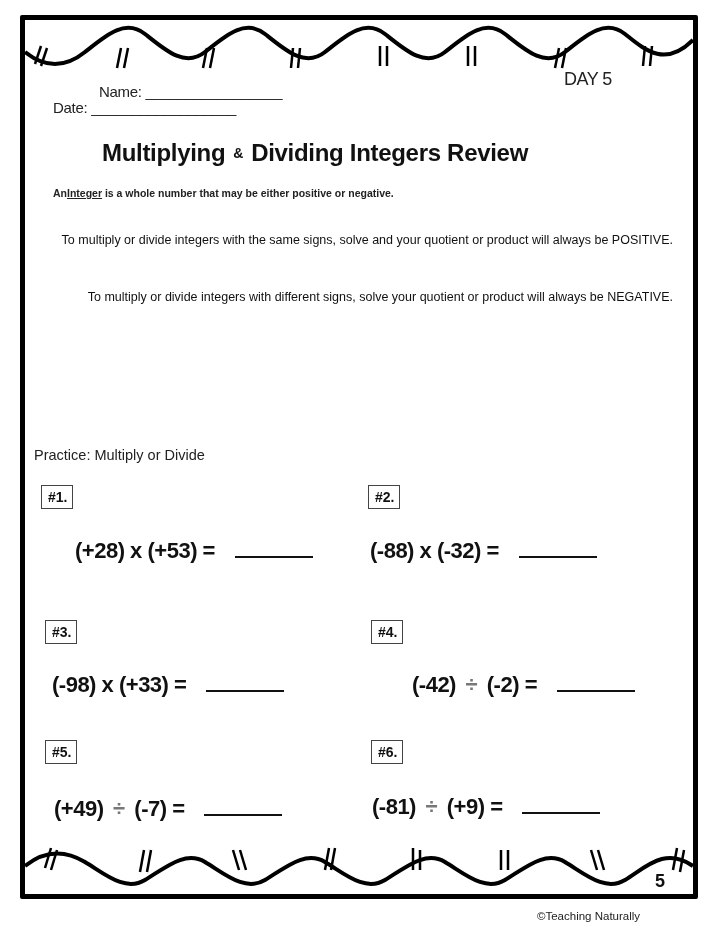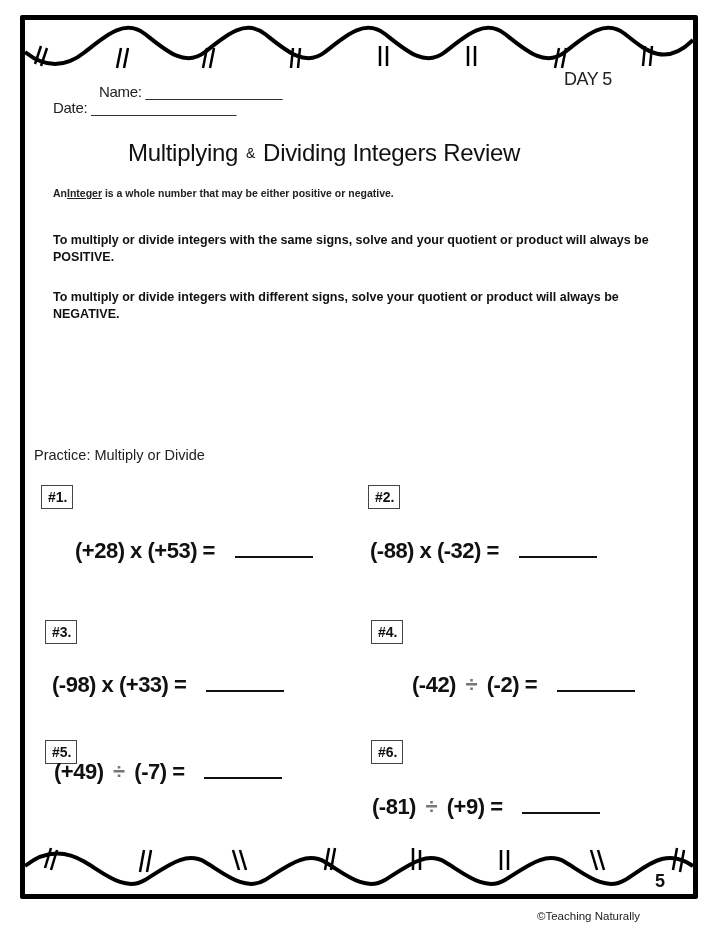--- a/index.html
+++ b/index.html
@@ -8,26 +8,26 @@
     .frame { position: absolute; left: 20px; top: 15px; width: 668px; height: 874px;
              border: 5px solid #000; border-radius: 2px; }
     .wave { position: absolute; left: 25px; width: 668px; height: 50px; }
     .wave.top { top: 20px; }
     .wave.bottom { top: 836px; }
     .abs { position: absolute; }
     .name-line, .date-line { font-size: 15px; color: #222; letter-spacing: -0.3px; }
     .name-line { left: 53px; top: 83px; margin-left: 46px; }
     .date-line { left: 53px; top: 99px; }
     .day { left: 564px; top: 69px; font-size: 18px; color: #222; letter-spacing: -0.5px; }
-    .title { left: 16px; width: 616px; top: 139px; text-align: center; font-size: 24px;
-             font-weight: normal; letter-spacing: -0.3px; color: #111; }
+    .title { left: 7px; width: 616px; top: 139px; text-align: center; font-size: 24px;
+             font-weight: bold; letter-spacing: -0.3px; color: #111; }
     .title .amp { font-size: 14px; margin: 0 8px; vertical-align: 3px; }
     .def { left: 53px; top: 187px; font-size: 10.5px; font-weight: bold; color: #222; }
     .def .term { text-decoration: underline; }
-    .rule { left: 53px; font-size: 12.5px; font-weight: bold; line-height: 17px; color: #111; width: 620px; }
+    .rule { left: 53px; font-size: 12.5px; font-weight: normal; line-height: 17px; color: #111; width: 620px; text-align: right; }
     .rule1 { top: 232px; }
     .rule2 { top: 289px; }
     .practice { left: 34px; top: 447px; font-size: 14.5px; color: #222; }
     .num-box { position: absolute; border: 1px solid #444; padding: 3px 5px 3px 6px;
                font-size: 14px; font-weight: bold; background: #fff; }
     .problem { position: absolute; font-size: 22px; font-weight: bold; color: #111; letter-spacing: -0.5px; white-space: nowrap; }
     .problem .div-sign { color: #777; margin: 0 4px; }
     .problem .blank { display: inline-block; width: 78px; border-bottom: 2px solid #111; margin-left: 14px; height: 18px; vertical-align: baseline; }
     .page-num { left: 655px; top: 871px; font-size: 18px; font-weight: bold; }
     .copyright { left: 537px; top: 910px; font-size: 11.5px; color: #222; }
@@ -106,21 +106,21 @@
 <div class="num-box" style="left:371px;top:620px;">#4.</div>
 <div class="problem" style="left:372px;top:672px;margin-left:40px;">
   <span>(-42)</span>
   <span class="div-sign">÷</span>
   <span>(-2)</span>
   <span>=</span>
   <span class="blank"></span>
 </div>
 
 <div class="num-box" style="left:45px;top:740px;">#5.</div>
-<div class="problem" style="left:54px;top:759px;">
+<div class="problem" style="left:54px;top:796px;">
   <span>(+49)</span>
   <span class="div-sign">÷</span>
   <span>(-7)</span>
   <span>=</span>
   <span class="blank"></span>
 </div>
 
 <div class="num-box" style="left:371px;top:740px;">#6.</div>
 <div class="problem" style="left:372px;top:794px;">
   <span>(-81)</span>

